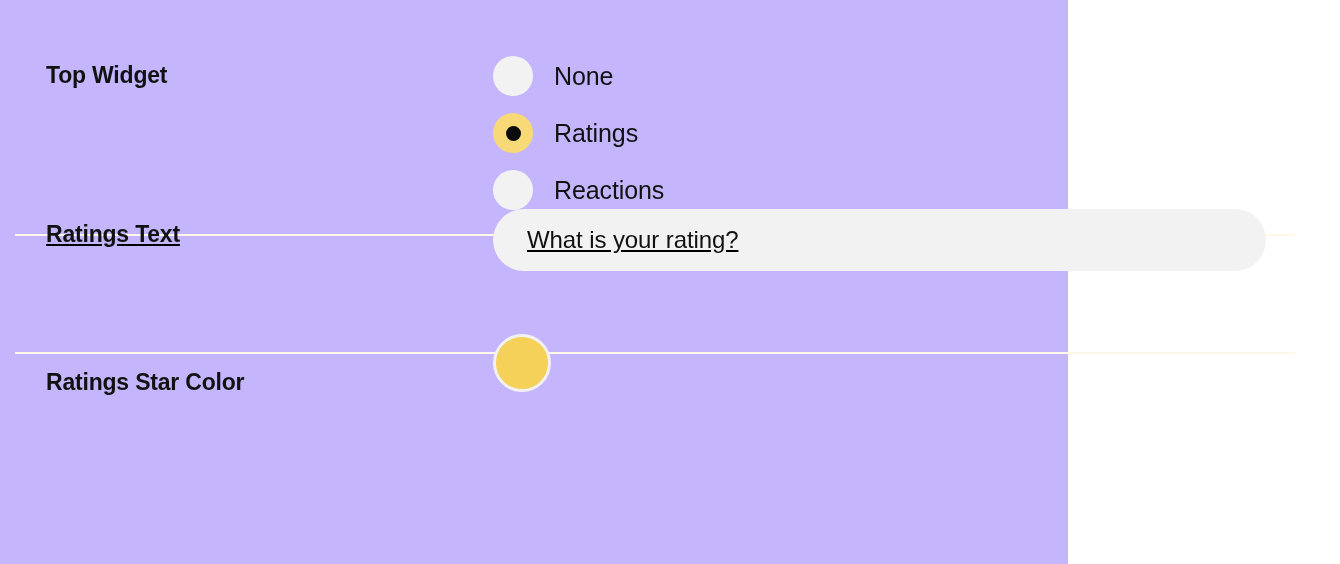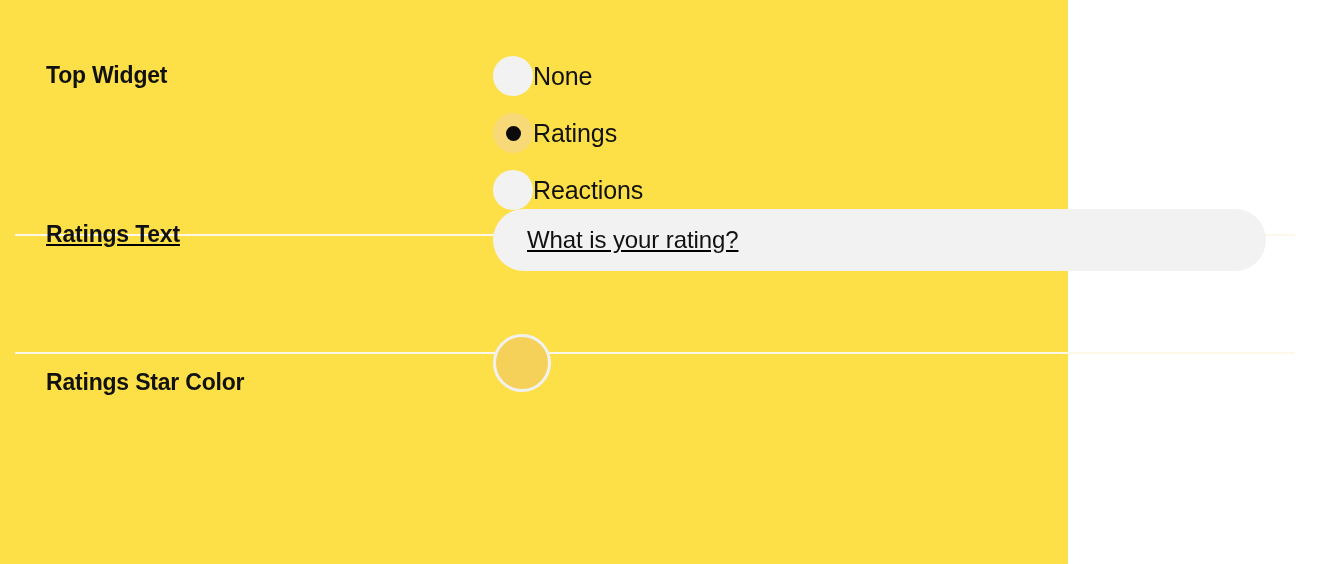--- a/index.html
+++ b/index.html
@@ -9,21 +9,21 @@
     height: 564px;
     background: #ffffff;
     font-family: "Liberation Sans", "DejaVu Sans", sans-serif;
     overflow: hidden;
   }
 
   .settings-panel {
     position: relative;
     width: 1068px;
     height: 564px;
-    background: #fde047;
+    background: #c4b5fd;
   }
 
   
   .setting-row {
     position: relative;
     display: flex;
     align-items: flex-start;
     padding-left: 46px;
   }
 
@@ -48,20 +48,21 @@
 
   .radio-group {
     display: flex;
     flex-direction: column;
     gap: 17px;
   }
 
   .radio-option {
     display: flex;
     align-items: center;
+    gap: 21px;
     cursor: pointer;
     width: max-content;
   }
 
   .radio-dot {
     position: relative;
     width: 40px;
     height: 40px;
     flex: 0 0 40px;
     border-radius: 50%;

